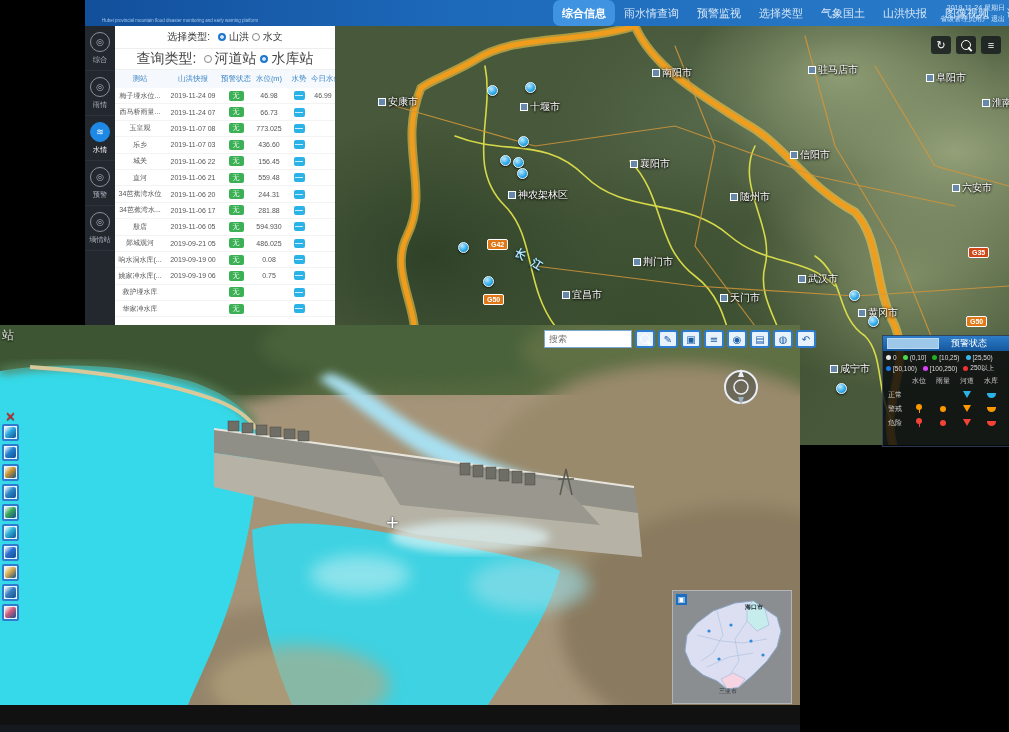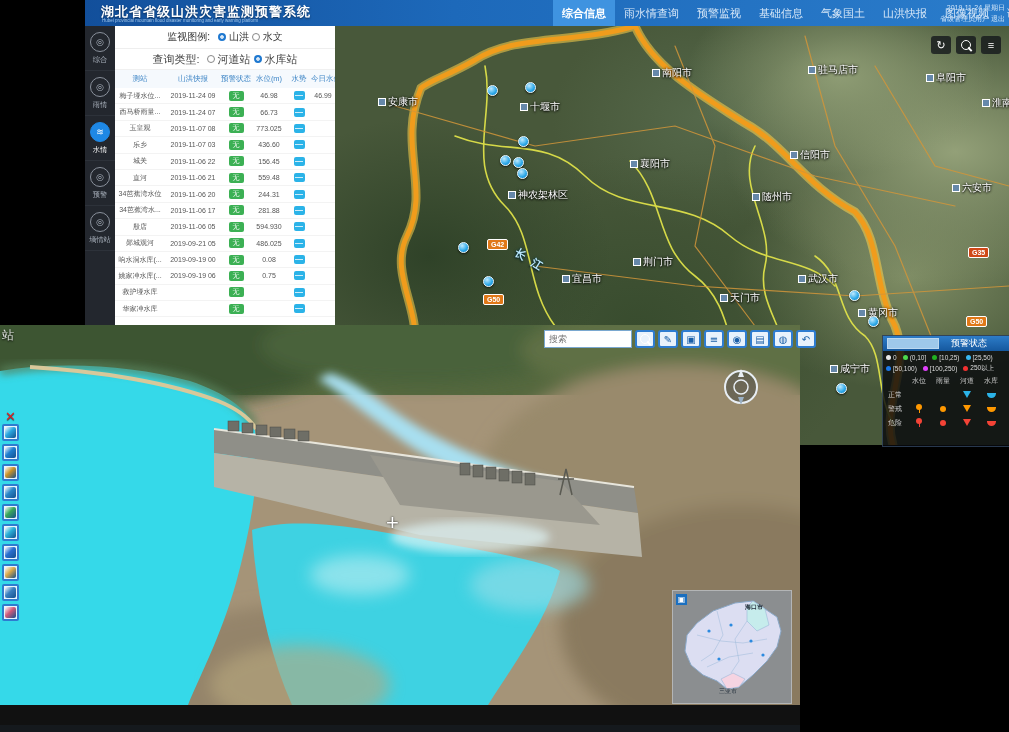--- a/index.html
+++ b/index.html
@@ -8,21 +8,21 @@
   .abs{position:absolute;}
 
   
   #app-header{left:85px;top:0;width:924px;height:26px;
     background:linear-gradient(90deg,#124f9b,#1d69ba 40%,#2a7ccb);z-index:3;}
   #app-title{left:16px;top:3px;color:#fff;font-weight:bold;font-size:13px;letter-spacing:1px;
     text-shadow:0 1px 2px rgba(0,0,0,.5);}
   #app-subtitle{left:17px;top:18px;color:#9fc4e8;font-size:4.5px;white-space:nowrap;}
   #nav{left:468px;top:0;height:26px;display:flex;align-items:stretch;}
   .nav-item{color:#d8e8f8;font-size:11px;padding:0 9px;display:flex;align-items:center;cursor:pointer;white-space:nowrap;}
-  .nav-item.active{background:#3f93e0;color:#fff;font-weight:bold;}
+  .nav-item.active{background:#3f93e0;color:#fff;font-weight:bold;border-radius:7px;}
   #hdr-date{right:4px;top:2px;text-align:right;color:#cfe4f8;font-size:7px;line-height:11px;white-space:nowrap;}
 
   
   #sidebar{left:85px;top:26px;width:30px;height:304px;background:#23272e;z-index:3;}
   .sb-item{height:44px;display:flex;flex-direction:column;align-items:center;justify-content:center;
     border-bottom:1px solid #2d323a;cursor:pointer;}
   .sb-ico{width:18px;height:18px;border:1px solid #8a919c;border-radius:50%;display:flex;
     align-items:center;justify-content:center;color:#aab2bd;font-size:9px;}
   .sb-item.active .sb-ico{background:#1e88e5;border-color:#1e88e5;color:#fff;}
   .sb-label{margin-top:2px;font-size:8px;color:#aab2bd;white-space:nowrap;transform:scale(.9);}
@@ -32,21 +32,21 @@
   #panel{left:115px;top:26px;width:220px;height:304px;background:#fff;z-index:3;overflow:hidden;}
   #type-filter{height:22px;display:flex;align-items:center;justify-content:center;gap:8px;
     font-size:10px;color:#333;border-bottom:1px solid #eee;}
   .radio{display:inline-flex;align-items:center;gap:3px;cursor:pointer;}
   .rdot{width:8px;height:8px;border:1px solid #888;border-radius:50%;background:#fff;box-sizing:border-box;}
   .rdot.on{border:2px solid #1e78d0;background:#1e78d0;box-shadow:inset 0 0 0 1.5px #fff;}
   #tabs{height:24px;display:flex;border-bottom:1px solid #e4e4e4;}
   .tab{flex:0 0 auto;padding:0 14px;display:flex;align-items:center;font-size:11px;color:#666;cursor:pointer;}
   .tab.active{color:#1e78d0;font-weight:bold;border-bottom:2px solid #1e78d0;}
   #query-filter{height:20px;display:flex;align-items:center;justify-content:center;gap:7px;
-    font-size:11px;color:#444;border-bottom:1px solid #f0f0f0;}
+    font-size:14px;color:#444;border-bottom:1px solid #f0f0f0;}
   #thead{height:18px;display:grid;grid-template-columns:50px 56px 30px 36px 24px 24px;
     align-items:center;background:#f5f9fd;color:#3d85c6;font-size:7.5px;white-space:nowrap;}
   #thead div{overflow:hidden;text-align:center;}
   #tbody .trow{height:15.4px;display:grid;grid-template-columns:50px 56px 30px 36px 24px 24px;
     align-items:center;font-size:7px;color:#555;border-bottom:1px solid #f3f3f3;cursor:pointer;}
   .trow div{overflow:hidden;white-space:nowrap;text-align:center;}
   .badge{display:inline-block;background:#3cb054;color:#fff;border-radius:2px;
     font-size:7px;padding:1px 4px;line-height:8px;}
   .trend{display:inline-block;width:11px;height:9px;background:#2bb3e8;border-radius:2px;
     color:#fff;font-size:8px;line-height:8px;font-weight:bold;}
@@ -130,27 +130,26 @@
   #sb-right{margin-left:auto;margin-right:48px;display:flex;gap:26px;}
   .sb-pair b{font-weight:bold;margin-left:4px;}
   #bottom-strip{left:0;top:400px;width:800px;height:7px;background:#15191d;}
 </style>
 </head>
 <body>
 
 <div id="root">
 
   <div id="app-header" class="abs">
-    <div id="app-title" class="abs">湖北省省级山洪灾害监测预警系统</div>
     <div id="app-subtitle" class="abs">Hubei provincial mountain flood disaster monitoring and early warning platform</div>
     <div id="nav" class="abs">
         <div class="nav-item active">综合信息</div>
         <div class="nav-item">雨水情查询</div>
         <div class="nav-item">预警监视</div>
-        <div class="nav-item">基础信息</div>
+        <div class="nav-item">选择类型</div>
         <div class="nav-item">气象国土</div>
         <div class="nav-item">山洪快报</div>
         <div class="nav-item">图像视频</div>
         <div class="nav-item">调查评价成果</div>
       </div>
     <div id="hdr-date" class="abs">
       <div>2019-11-24 星期日</div>
       <div>省级管理员用户 退出</div>
     </div>
   </div>
@@ -173,21 +172,21 @@
      <span class="sb-label">预警</span>
       </div>
       <div class="sb-item">
      <span class="sb-ico">◎</span>
      <span class="sb-label">墒情站</span>
       </div>
     </div>
 
   <div id="panel" class="abs">
     <div id="type-filter">
-      <span>监视图例:</span>
+      <span>选择类型:</span>
       <span id="type-opts"><span class="radio">
      <span class="rdot on"></span>山洪</span> <span class="radio">
      <span class="rdot"></span>水文</span></span>
     </div>
     <div id="query-filter">
       <span>查询类型:</span>
       <span id="query-opts"><span class="radio">
      <span class="rdot"></span>河道站</span> <span class="radio">
      <span class="rdot on"></span>水库站</span></span>
     </div>
@@ -356,29 +355,29 @@
         <div class="city" style="left:473px;top:37px">
      <span class="sq"></span>驻马店市</div>
         <div class="city" style="left:591px;top:45px">
      <span class="sq"></span>阜阳市</div>
         <div class="city" style="left:647px;top:70px">
      <span class="sq"></span>淮南市</div>
         <div class="city" style="left:455px;top:122px">
      <span class="sq"></span>信阳市</div>
         <div class="city" style="left:617px;top:155px">
      <span class="sq"></span>六安市</div>
-        <div class="city" style="left:417px;top:164px">
+        <div class="city" style="left:395px;top:164px">
      <span class="sq"></span>随州市</div>
         <div class="city" style="left:295px;top:131px">
      <span class="sq"></span>襄阳市</div>
         <div class="city" style="left:173px;top:162px">
      <span class="sq"></span>神农架林区</div>
         <div class="city" style="left:298px;top:229px">
      <span class="sq"></span>荆门市</div>
-        <div class="city" style="left:227px;top:246px">
+        <div class="city" style="left:227px;top:262px">
      <span class="sq"></span>宜昌市</div>
         <div class="city" style="left:385px;top:265px">
      <span class="sq"></span>天门市</div>
         <div class="city" style="left:463px;top:246px">
      <span class="sq"></span>武汉市</div>
         <div class="city" style="left:523px;top:280px">
      <span class="sq"></span>黄冈市</div>
         <div class="city" style="left:495px;top:336px">
      <span class="sq"></span>咸宁市</div>
       </div>

